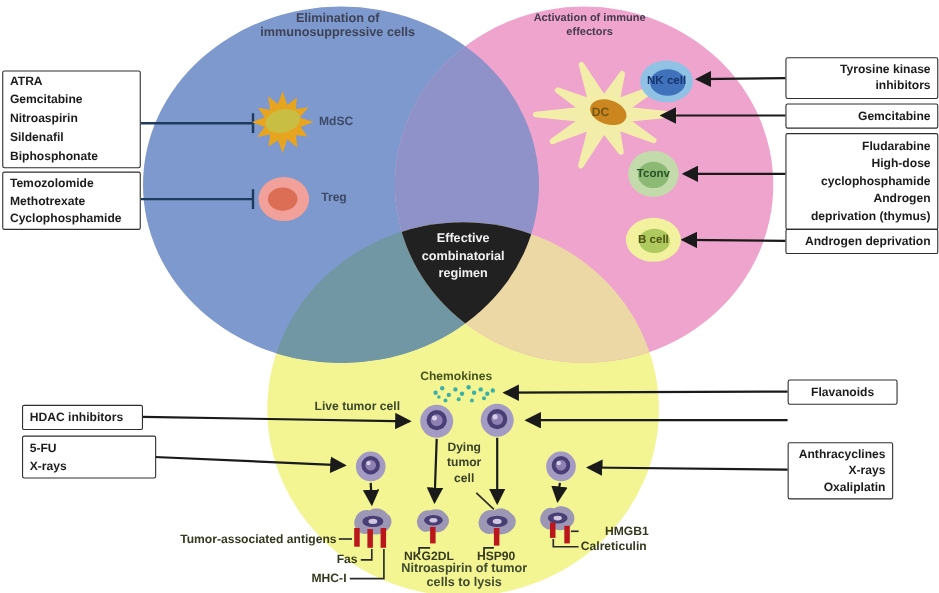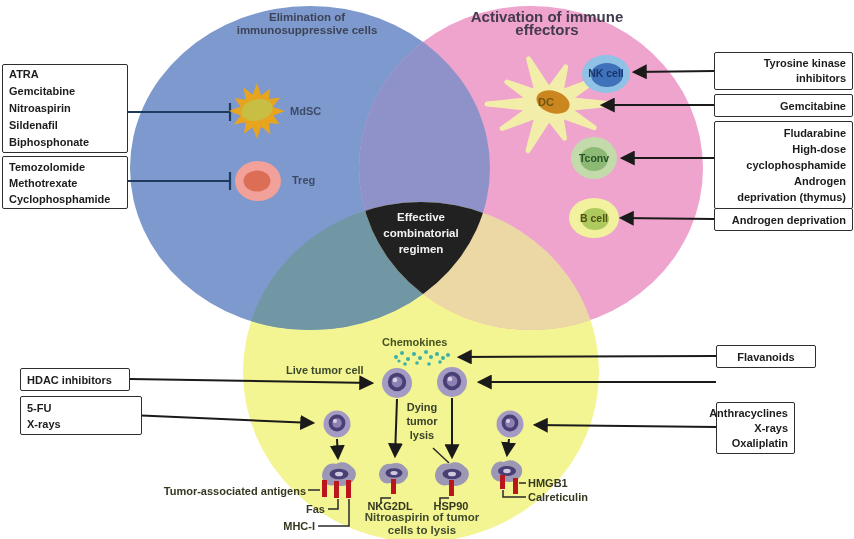--- a/index.html
+++ b/index.html
@@ -187,21 +187,21 @@
     <polyline points="318,526 349,526 349,499"></polyline>
     <polyline points="381,504 381,498 391,498"></polyline>
     <polyline points="440,504 440,498 449,498"></polyline>
     <line x1="519" y1="483" x2="526" y2="483"></line>
     <polyline points="503,490 503,497 526,497"></polyline>
   </g>
 </svg>
 
 <div class="lbl ta-c2" style="left:197px;top:11px;width:220px;font-size:11.5px;color:#3d4357;">Elimination of
 immunosuppressive cells</div>
-<div class="lbl ta-c2" style="left:457px;top:10px;width:180px;font-size:15px;color:#433a4d;">Activation of immune
+<div class="lbl ta-c2" style="left:446px;top:10px;width:180px;font-size:10px;color:#433a4d;">Activation of immune
 effectors</div>
 <div class="lbl ta-c2" style="left:361px;top:209px;width:120px;font-size:11.5px;line-height:16px;color:#f2f2f2;">Effective
 combinatorial
 regimen</div>
 
 <div class="lbl" style="left:290px;top:105px;color:#3d4a66;">MdSC</div>
 <div class="lbl" style="left:292px;top:174px;color:#3d4a66;">Treg</div>
 <div class="lbl ta-c2" style="left:581px;top:67px;width:50px;font-size:10.5px;color:#16356e;">NK cell</div>
 <div class="lbl" style="left:538px;top:96px;color:#6e5712;">DC</div>
 <div class="lbl ta-c2" style="left:572px;top:152px;width:44px;font-size:10.5px;color:#275327;">Tconv</div>
@@ -220,36 +220,36 @@
 inhibitors</div>
 <div class="box ta-r" style="left:714px;top:94px;width:139px;height:23px;">Gemcitabine</div>
 <div class="box ta-r" style="left:714px;top:121px;width:139px;height:88px;">Fludarabine
 High-dose
 cyclophosphamide
 Androgen
 deprivation (thymus)</div>
 <div class="box ta-r" style="left:714px;top:208px;width:139px;height:23px;">Androgen deprivation</div>
 
 <div class="box ta-c" style="left:716px;top:345px;width:100px;height:23px;">Flavanoids</div>
-<div class="box ta-r" style="left:716px;top:402px;width:79px;height:52px;line-height:15px;text-align:right;">Anthracyclines
+<div class="box ta-r" style="left:716px;top:402px;width:96px;height:52px;line-height:15px;text-align:right;">Anthracyclines
 X-rays
 Oxaliplatin</div>
 
 <div class="box ta-l" style="left:20px;top:368px;width:110px;height:23px;">HDAC inhibitors</div>
 <div class="box ta-l" style="left:20px;top:396px;width:122px;height:39px;">5-FU
 X-rays</div>
 
 <div class="lbl" style="left:382px;top:336px;color:#45541f;">Chemokines</div>
 <div class="lbl" style="left:286px;top:364px;color:#3c482c;">Live tumor cell</div>
 <div class="lbl ta-c2" style="left:398px;top:400px;width:48px;line-height:14px;color:#39412a;">Dying
 tumor
-lysis</div>
+cell</div>
 <div class="lbl ta-r2" style="left:150px;top:485px;width:156px;color:#35391f;">Tumor-associated antigens</div>
 <div class="lbl ta-r2" style="left:293px;top:503px;width:32px;color:#35391f;">Fas</div>
 <div class="lbl ta-r2" style="left:270px;top:520px;width:45px;color:#35391f;">MHC-I</div>
 <div class="lbl ta-c2" style="left:362px;top:500px;width:56px;color:#35391f;">NKG2DL</div>
 <div class="lbl ta-c2" style="left:427px;top:500px;width:48px;color:#35391f;">HSP90</div>
-<div class="lbl" style="left:528px;top:477px;color:#35391f;">HMGB1</div>
+<div class="lbl" style="left:550px;top:477px;color:#35391f;">HMGB1</div>
 <div class="lbl" style="left:528px;top:491px;color:#35391f;">Calreticulin</div>
 <div class="lbl ta-c2" style="left:343px;top:511px;width:158px;font-size:11.5px;color:#3f4a2e;">Nitroaspirin of tumor
 cells to lysis</div>
 
 </div>
 
 </body></html>

